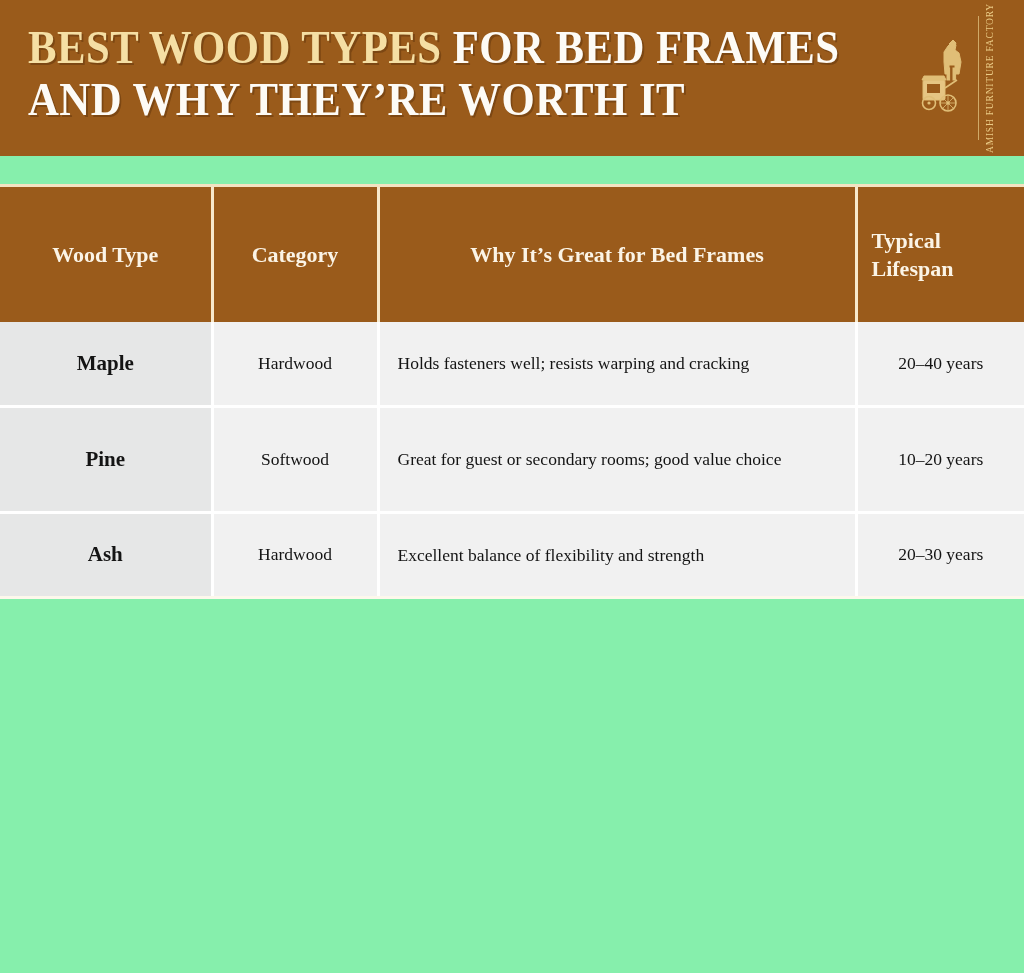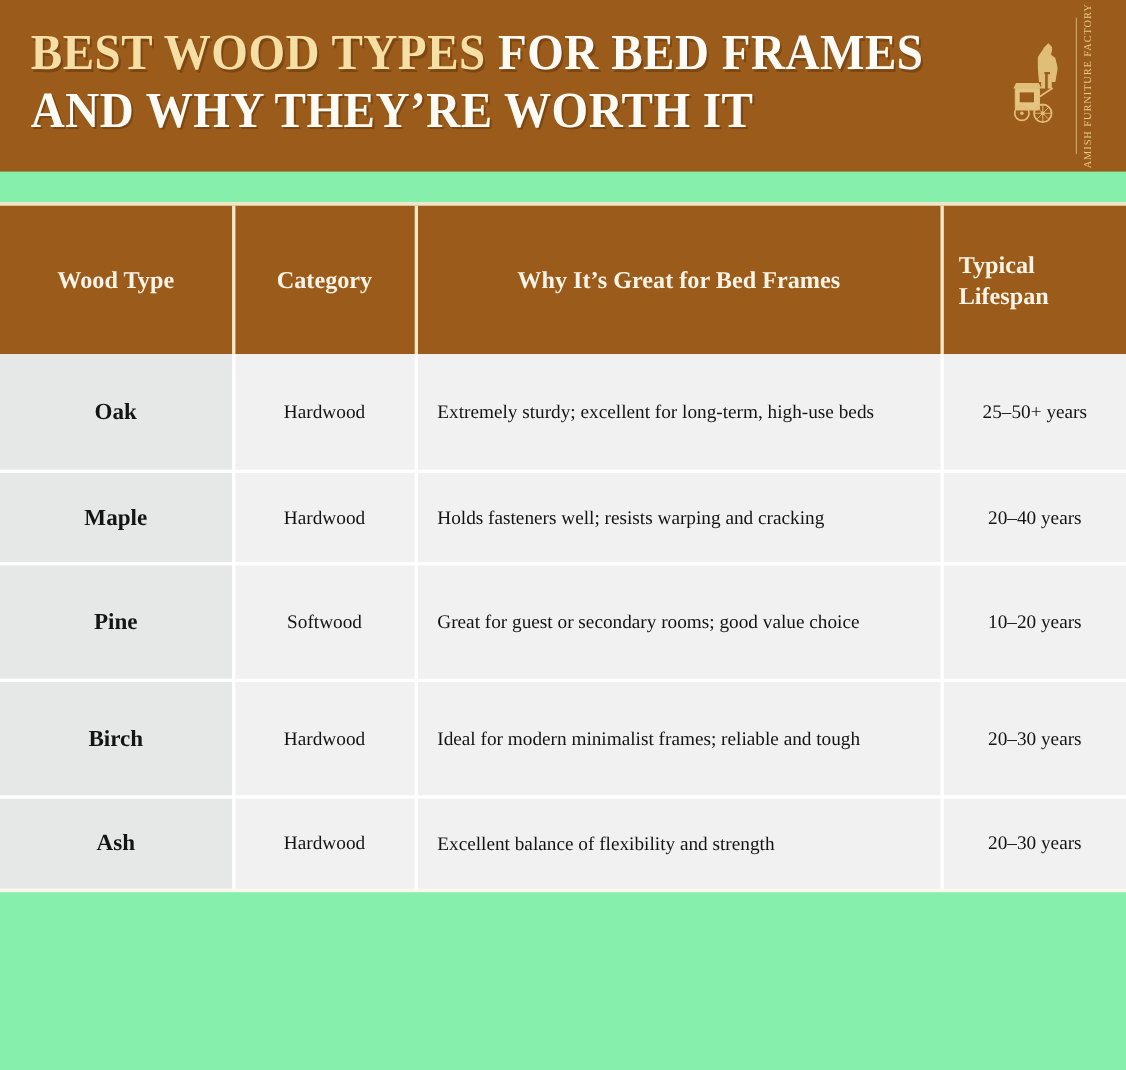--- a/index.html
+++ b/index.html
@@ -245,44 +245,32 @@
           <th class="h-left">Category</th>
           <th class="h-left">Why It’s Great for Bed Frames</th>
           <th>
             <span>Typical</span><br>
             <span>Lifespan</span>
           </th>
         </tr>
       </thead>
 
       <tbody>
-        <tr class="r-tall">
-          <td class="wood-name">Oak</td>
-          <td class="category">Hardwood</td>
-          <td class="reason">Extremely sturdy; excellent for long-term, high-use beds</td>
-          <td class="lifespan">25–50+ years</td>
-        </tr>
         <tr class="r-short">
           <td class="wood-name">Maple</td>
           <td class="category">Hardwood</td>
           <td class="reason">Holds fasteners well; resists warping and cracking</td>
           <td class="lifespan">20–40 years</td>
         </tr>
         <tr class="r-tall">
           <td class="wood-name">Pine</td>
           <td class="category">Softwood</td>
           <td class="reason">Great for guest or secondary rooms; good value choice</td>
           <td class="lifespan">10–20 years</td>
         </tr>
-        <tr class="r-tall">
-          <td class="wood-name">Birch</td>
-          <td class="category">Hardwood</td>
-          <td class="reason">Ideal for modern minimalist frames; reliable and tough</td>
-          <td class="lifespan">20–30 years</td>
-        </tr>
         <tr class="r-short">
           <td class="wood-name">Ash</td>
           <td class="category">Hardwood</td>
           <td class="reason">Excellent balance of flexibility and strength</td>
           <td class="lifespan">20–30 years</td>
         </tr>
       </tbody>
     </table>
 
     <div class="footer-gap"></div>

